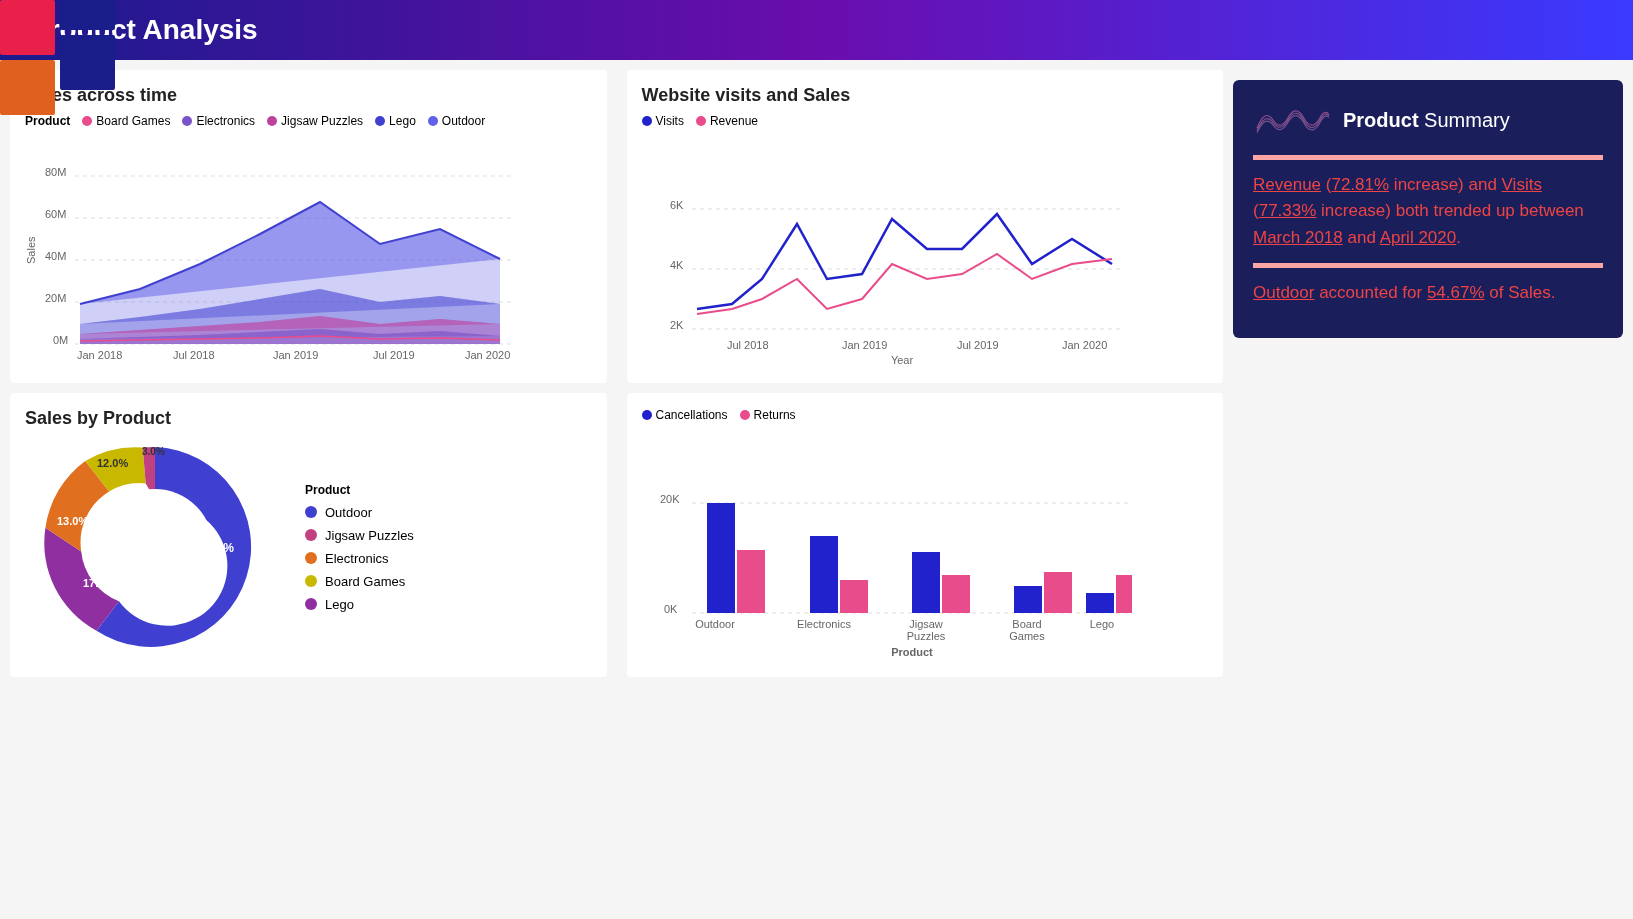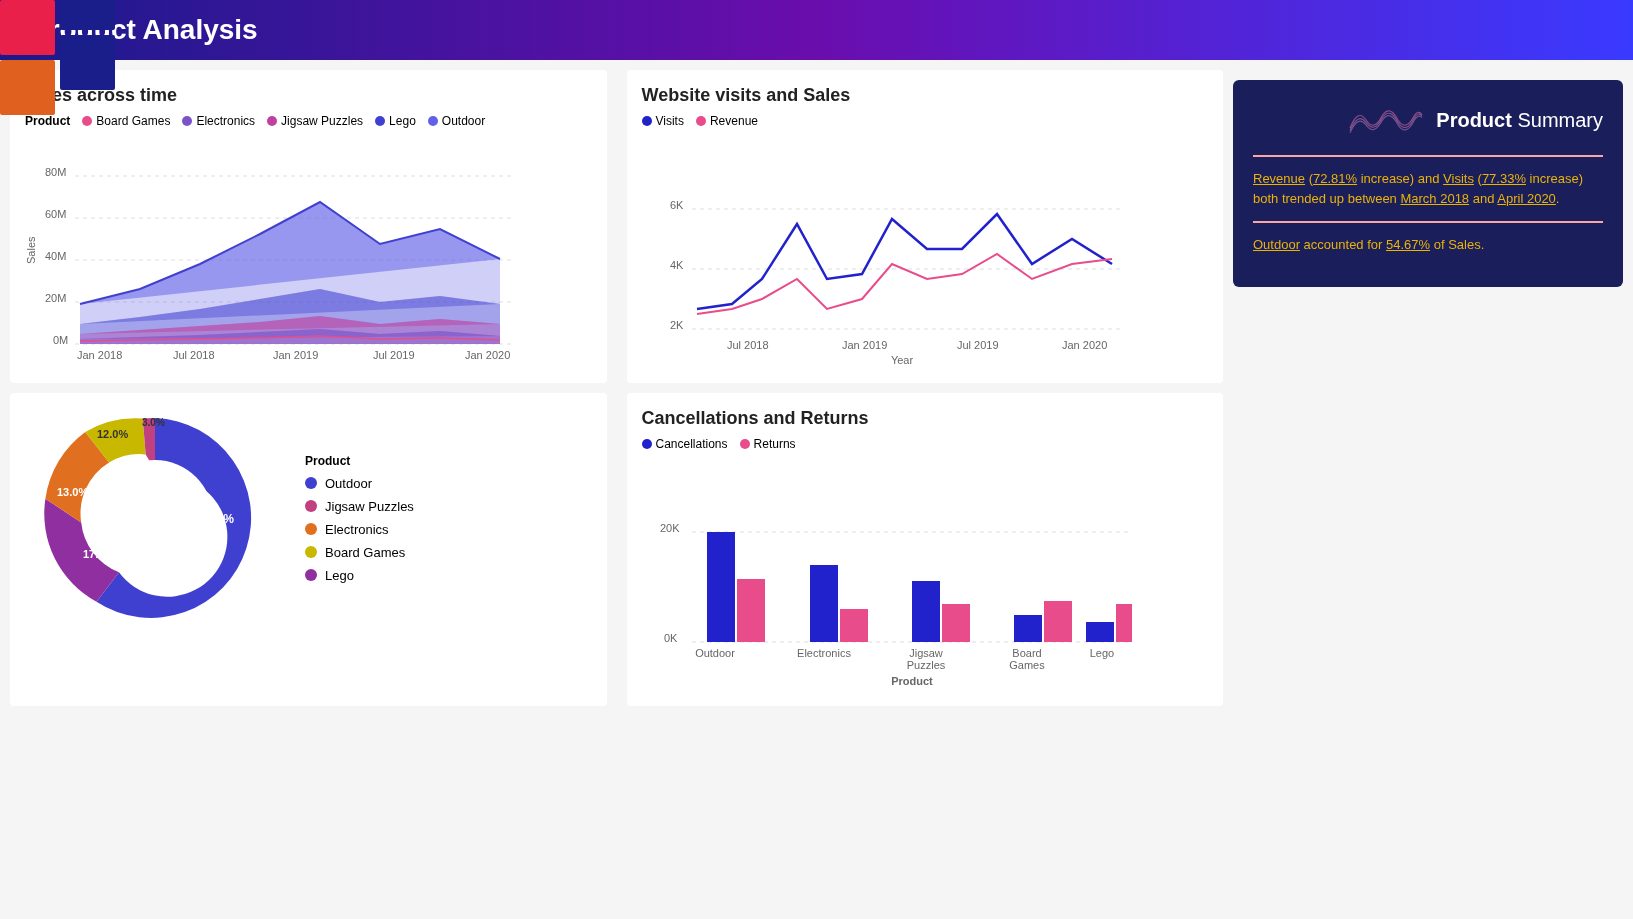--- a/index.html
+++ b/index.html
@@ -92,38 +92,37 @@
       color: white;
       position: relative;
       margin-top: 10px;
       align-self: flex-start;
     }
     .summary-header {
       display: flex;
       align-items: center;
       gap: 10px;
       margin-bottom: 15px;
-      justify-content: flex-end;
     }
     .summary-title {
       font-size: 20px;
       color: white;
     }
     .summary-title strong {
       font-weight: 900;
     }
     .summary-waves {
       width: 80px;
       height: 40px;
     }
     .summary-text {
-      font-size: 13px;
+      font-size: 17px;
       line-height: 1.55;
-      color: #eab308;
-      border-top: 2px solid #fca5a5;
+      color: #ef4444;
+      border-top: 5px solid #fca5a5;
       padding-top: 12px;
       margin-bottom: 12px;
     }
     .scrollbar-area {
       max-height: 700px;
       overflow-y: auto;
     }
     .scrollbar-area::-webkit-scrollbar { width: 6px; }
     .scrollbar-area::-webkit-scrollbar-thumb { background: #555; border-radius: 3px; }
 
@@ -281,20 +280,21 @@
           <polyline points="55,175 90,170 120,145 155,90 185,145 220,140 250,85 285,115 320,115 355,80 390,130 430,105 470,130" fill="none" stroke="#2222cc" stroke-width="2.5"></polyline>
 
           <polyline points="55,180 90,175 120,165 155,145 185,175 220,165 250,130 285,145 320,140 355,120 390,145 430,130 470,125" fill="none" stroke="#e84c8b" stroke-width="2"></polyline>
         </svg>
       </div>
     </div>
 
     <div class="charts-row">
 
       <div class="chart-panel">
+        <div class="chart-title">Sales by Product</div>
         <div class="donut-section">
           <svg width="260" height="220">
 
             <path d="M 130 10 A 100 100 0 1 1 71.5 193.7 L 94 164.2 A 60 60 0 1 0 130 70 Z" fill="#4040d0"></path>
 
             <path d="M 71.5 193.7 A 100 100 0 0 1 20.4 90.8 L 56.2 114.5 A 60 60 0 0 0 94 164.2 Z" fill="#9030a0"></path>
 
             <path d="M 20.4 90.8 A 100 100 0 0 1 60.2 24.0 L 84.1 54.4 A 60 60 0 0 0 56.2 114.5 Z" fill="#e07020"></path>
 
             <path d="M 60.2 24.0 A 100 100 0 0 1 117.7 10.6 L 120.7 46.4 A 60 60 0 0 0 84.1 54.4 Z" fill="#c8b800"></path>
@@ -329,21 +329,20 @@
             </div>
             <div class="donut-legend-item">
               <span class="donut-legend-dot" style="background:#9030a0;"></span>
               <span>Lego</span>
             </div>
           </div>
         </div>
       </div>
 
       <div class="chart-panel">
-        <div class="chart-title">Cancellations and Returns</div>
         <div class="legend">
           <div class="legend-item">
             <span class="legend-dot" style="background:#2222cc;"></span>
             <span>Cancellations</span>
           </div>
           <div class="legend-item">
             <span class="legend-dot" style="background:#e84c8b;"></span>
             <span>Returns</span>
           </div>
         </div>

